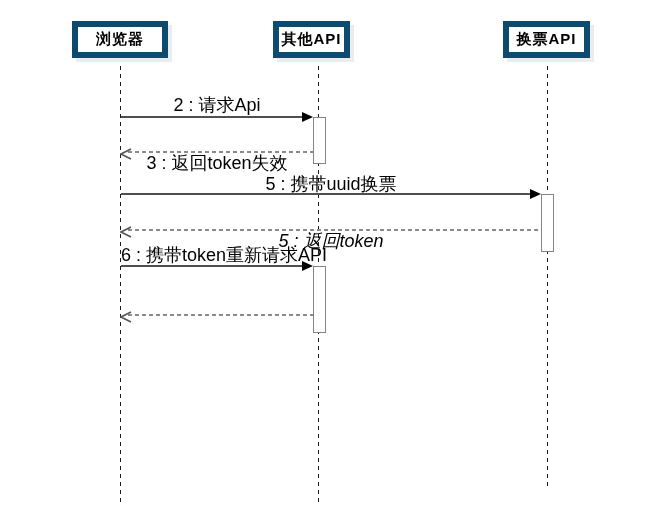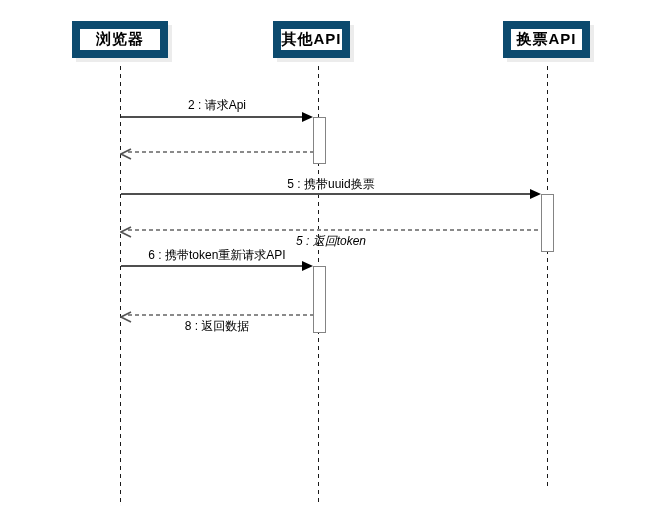--- a/index.html
+++ b/index.html
@@ -14,42 +14,42 @@
   }
   .lifeline {
     position: absolute;
     width: 1px;
     background: repeating-linear-gradient(to bottom, #1a1a1a 0 4px, transparent 4px 8px);
   }
   .participant {
     position: absolute;
     box-sizing: border-box;
     background: #ffffff;
-    border: 8px solid #0c4a6e;
+    border: 6px solid #0c4a6e;
     box-shadow: 4px 4px 0 #ececec;
     display: flex;
     align-items: center;
     justify-content: center;
   }
   .participant span {
     font-weight: bold;
     font-size: 15px;
     letter-spacing: 1px;
   }
   .activation {
     position: absolute;
     box-sizing: border-box;
     width: 13px;
     background: #ffffff;
     border: 1.5px solid #848484;
     z-index: 3;
   }
   .msg-label {
     position: absolute;
-    font-size: 12px;
+    font-size: 18px;
     line-height: 16px;
     text-align: center;
     white-space: nowrap;
     z-index: 5;
   }
   .line-solid {
     position: absolute;
     height: 2px;
     background: #4f4f4f;
     z-index: 4;
@@ -94,20 +94,21 @@
   </div>
 
   <div class="activation" style="left:313px; top:117px; height:47px;"></div>
   <div class="activation" style="left:541px; top:194px; height:58px;"></div>
   <div class="activation" style="left:313px; top:266px; height:67px;"></div>
 
   <div class="msg-label" style="left:121px; top:97px; width:192px;">2 : 请求Api</div>
   <div class="line-solid" style="left:121px; top:116px; width:182px;"></div>
   <div class="arrow-filled" style="left:302px; top:112px;"></div>
 
+  <div class="msg-label" style="left:121px; top:155px; width:192px;">3 : 返回token失效</div>
   <div class="line-dashed" style="left:128px; top:151px; width:185px;"></div>
   <span class="arrow-open" style="left:120px; top:146px;">
     <svg width="12" height="12" viewBox="0 0 12 12">
         <path d="M11 1 L1 6 L11 11" fill="none" stroke="#555555" stroke-width="1.6"></path>
       </svg>
   </span>
 
   <div class="msg-label" style="left:121px; top:176px; width:420px;">5 : 携带uuid换票</div>
   <div class="line-solid" style="left:121px; top:193px; width:410px;"></div>
   <div class="arrow-filled" style="left:530px; top:189px;"></div>
@@ -117,21 +118,20 @@
   <span class="arrow-open" style="left:120px; top:224px;">
     <svg width="12" height="12" viewBox="0 0 12 12">
         <path d="M11 1 L1 6 L11 11" fill="none" stroke="#555555" stroke-width="1.6"></path>
       </svg>
   </span>
 
   <div class="msg-label" style="left:121px; top:247px; width:192px;">6 : 携带token重新请求API</div>
   <div class="line-solid" style="left:121px; top:265px; width:182px;"></div>
   <div class="arrow-filled" style="left:302px; top:261px;"></div>
 
-  <div class="msg-label" style="left:121px; top:318px; width:192px;">8 : 返回数据</div>
   <div class="line-dashed" style="left:128px; top:314px; width:185px;"></div>
   <span class="arrow-open" style="left:120px; top:309px;">
     <svg width="12" height="12" viewBox="0 0 12 12">
         <path d="M11 1 L1 6 L11 11" fill="none" stroke="#555555" stroke-width="1.6"></path>
       </svg>
   </span>
 
 </div>
 
 </body></html>

